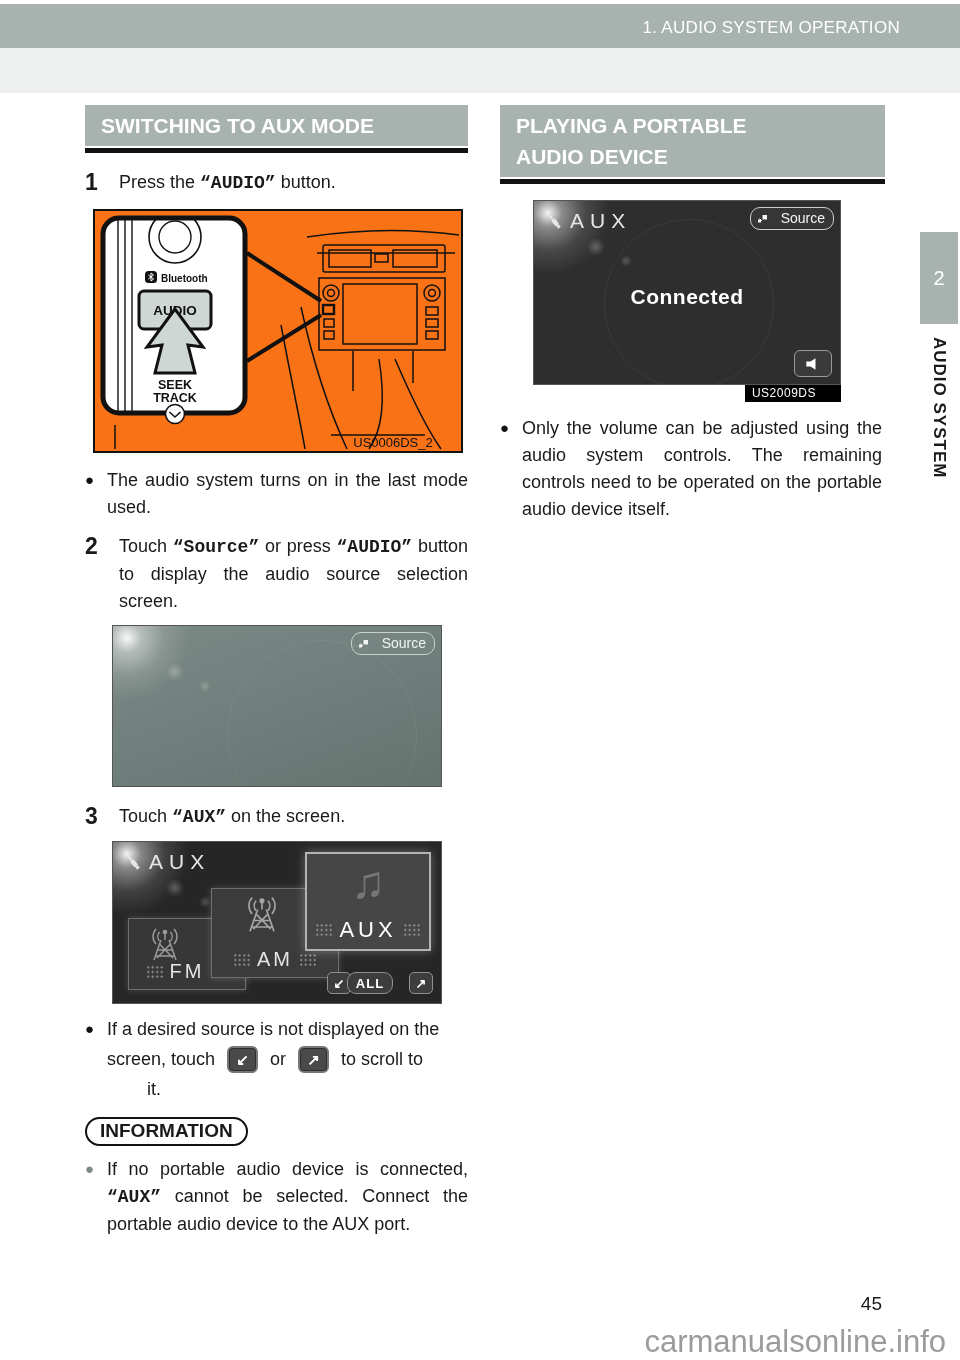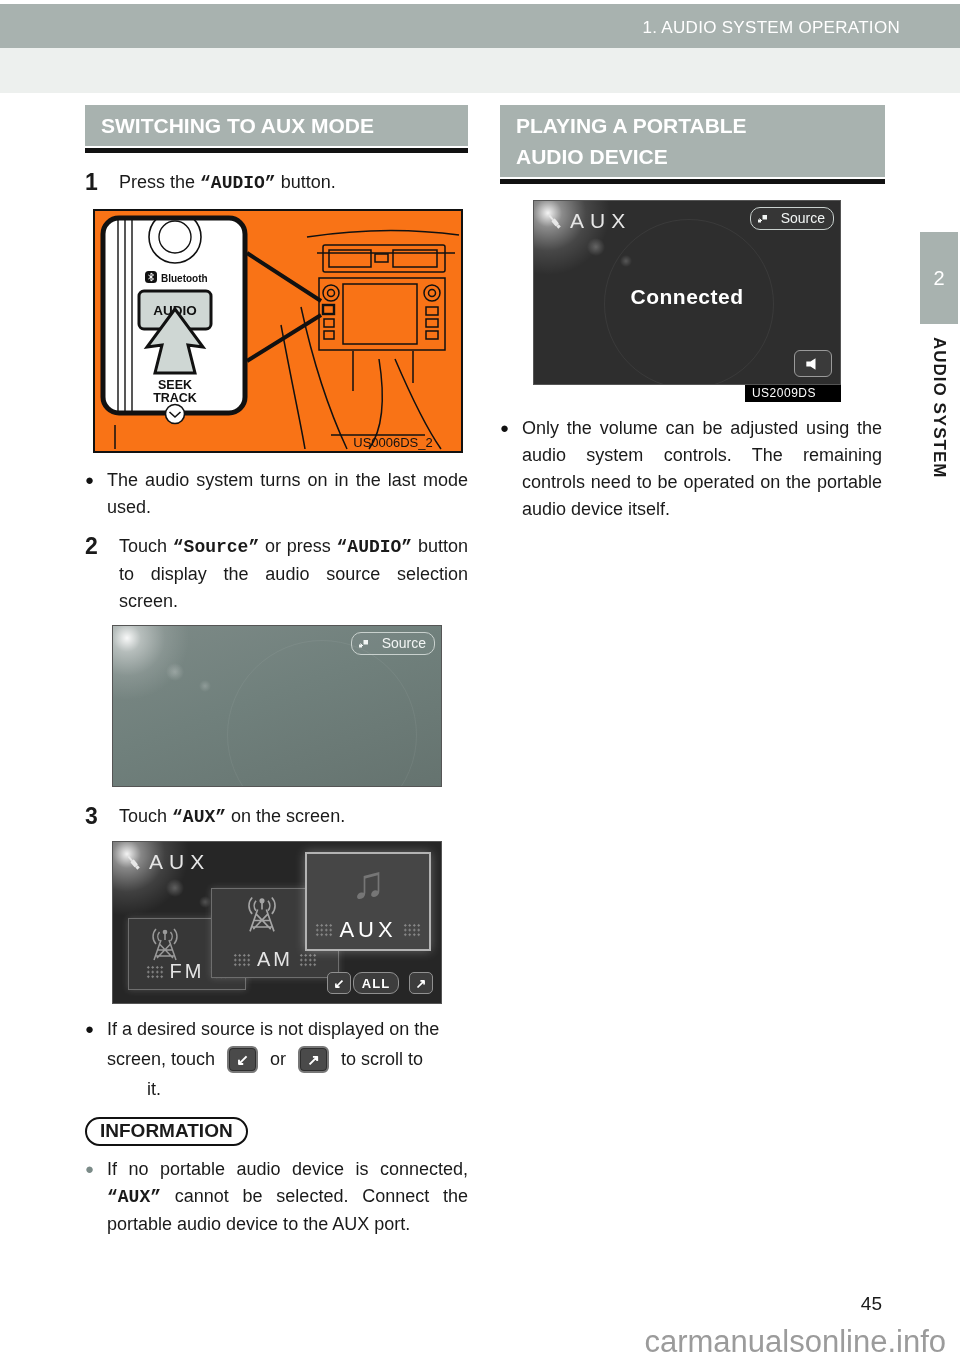--- a/index.html
+++ b/index.html
@@ -285,21 +285,21 @@
         <div class="tile-label-row">
           <span class="dots"></span>
           <span class="tile-label">AUX</span>
           <span class="dots"></span>
         </div>
       </div>
 
       <div class="mini-btn arrow-btn" style="left:214px; top:130px;">
           <span>↙</span>
         </div>
-      <div class="mini-btn all-btn" style="left:240px; top:130px;align-items:center;">
+      <div class="mini-btn all-btn" style="left:234px; top:130px;align-items:center;">
           <span>ALL</span>
         </div>
       <div class="mini-btn arrow-btn" style="left:296px; top:130px;">
           <span>↗</span>
         </div>
     </div>
 
     
     <div class="bullet" style="margin-top:12px;">
       <span class="dot">●</span>

